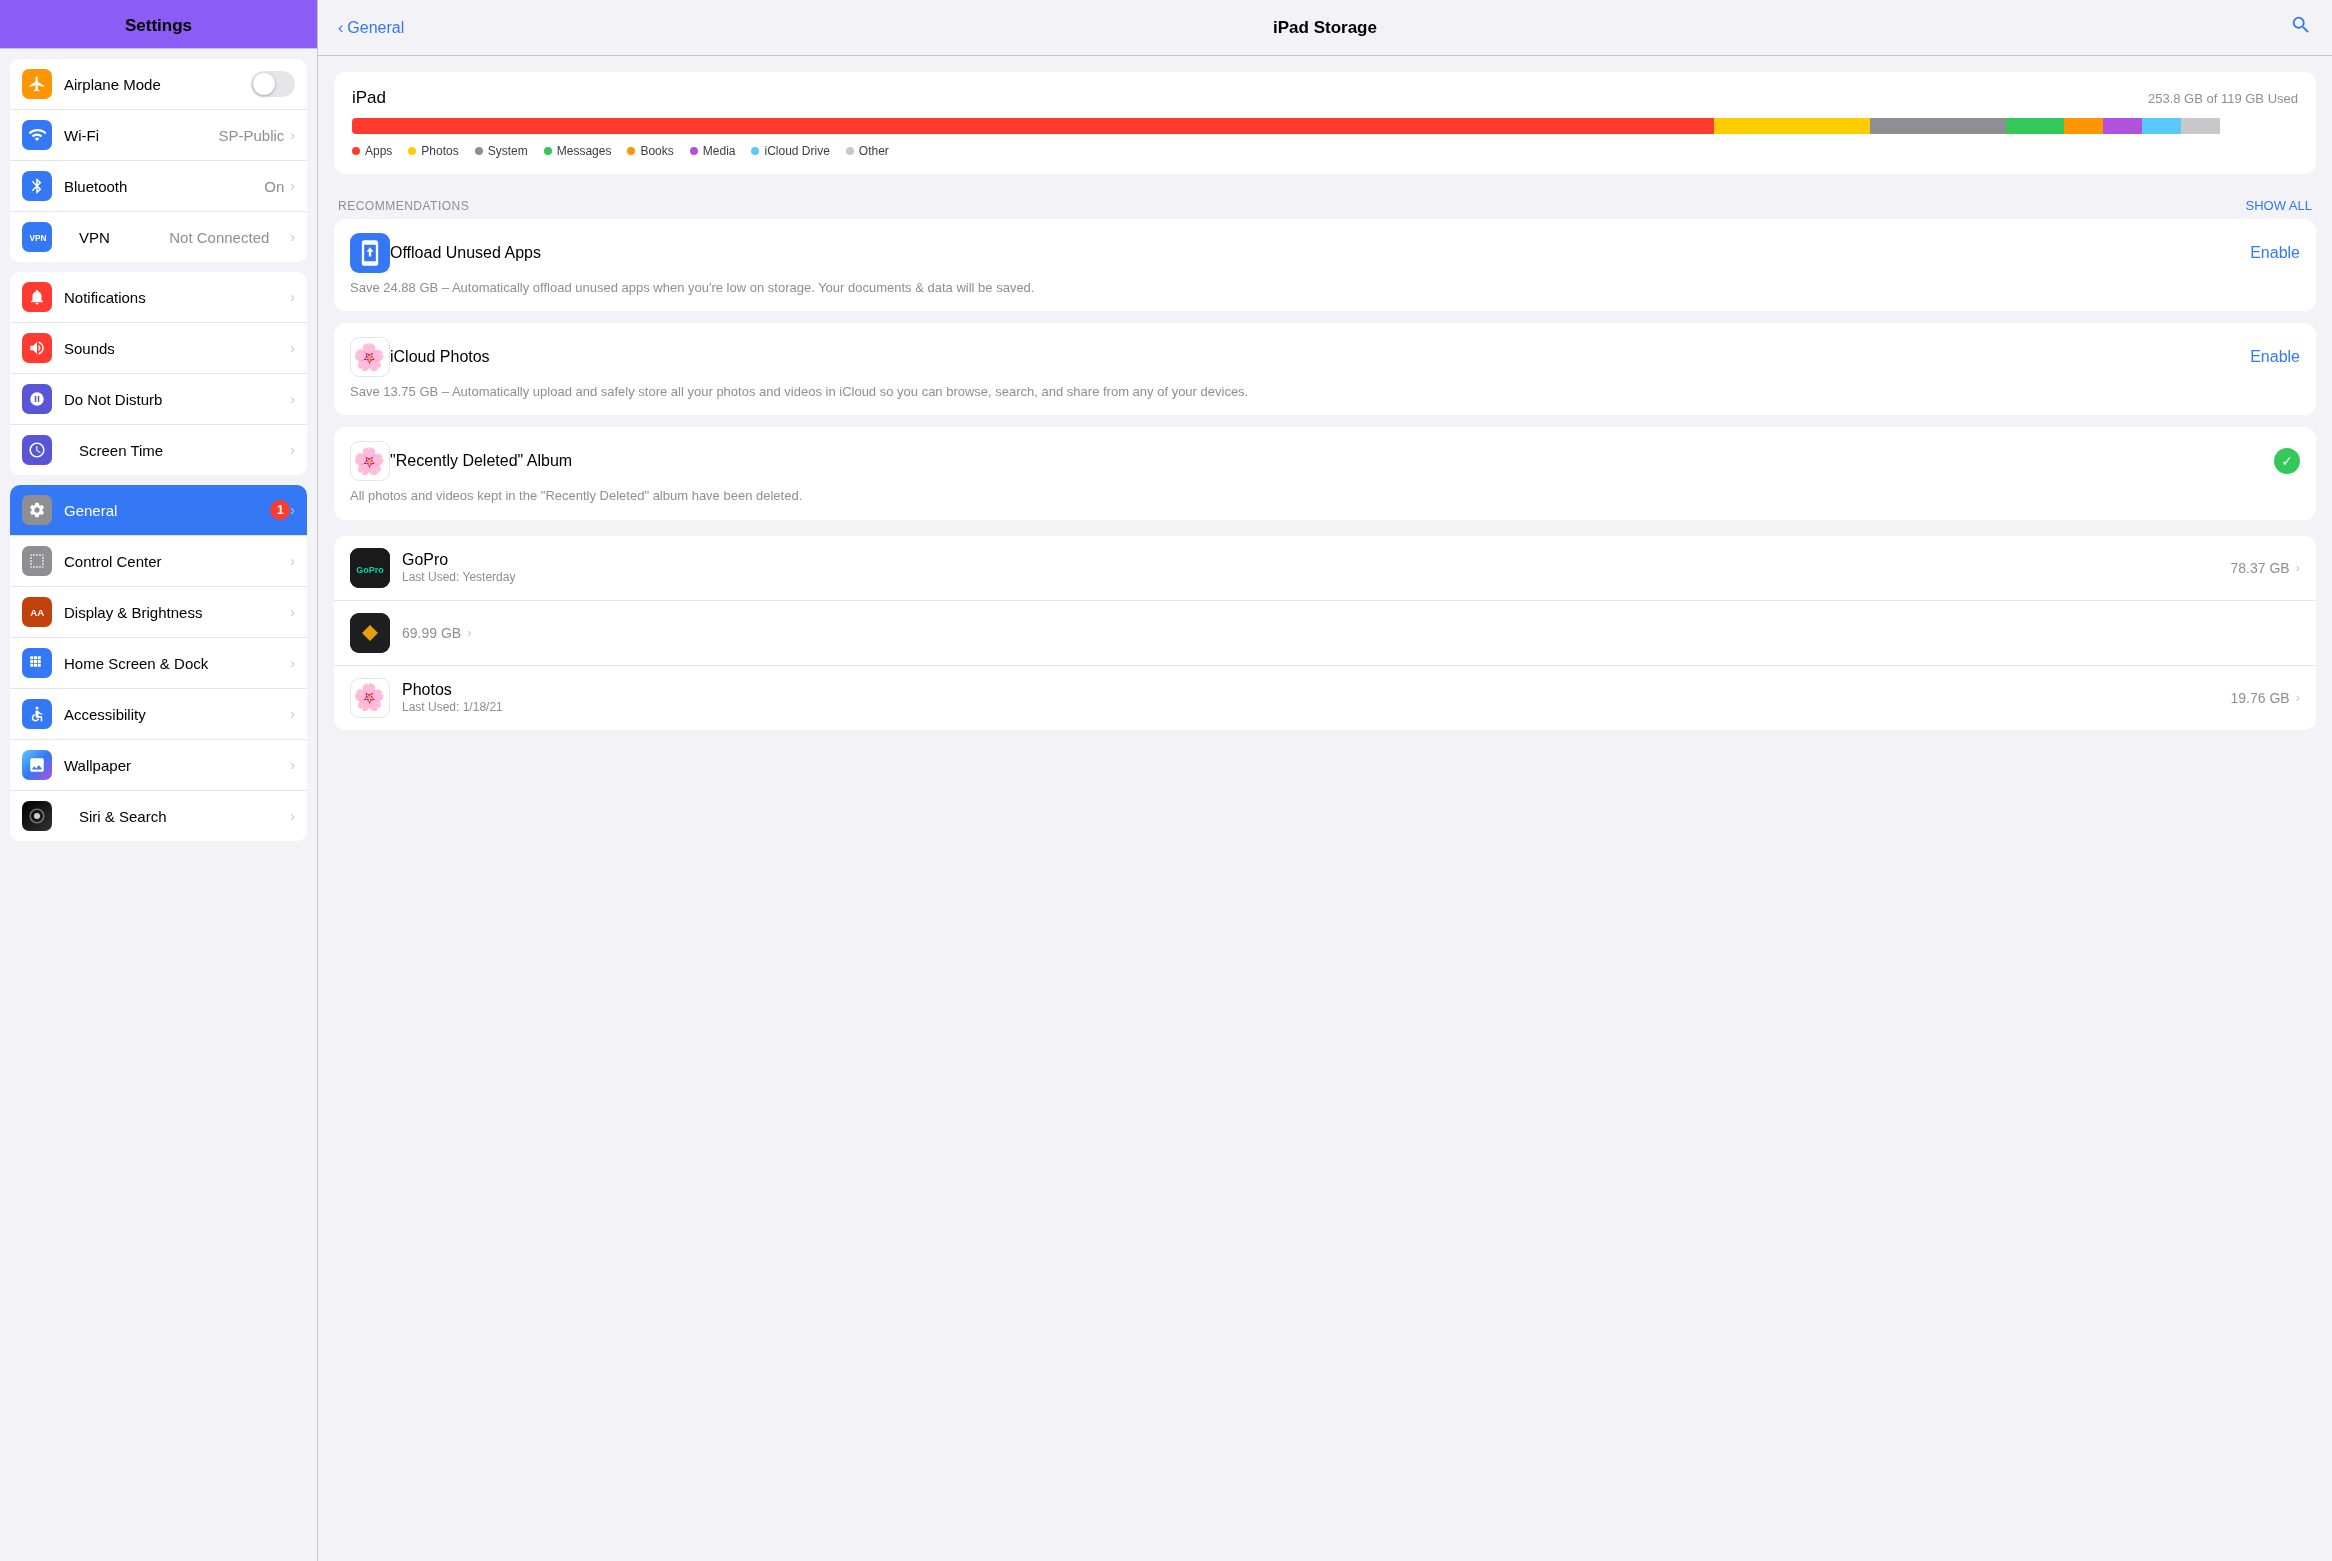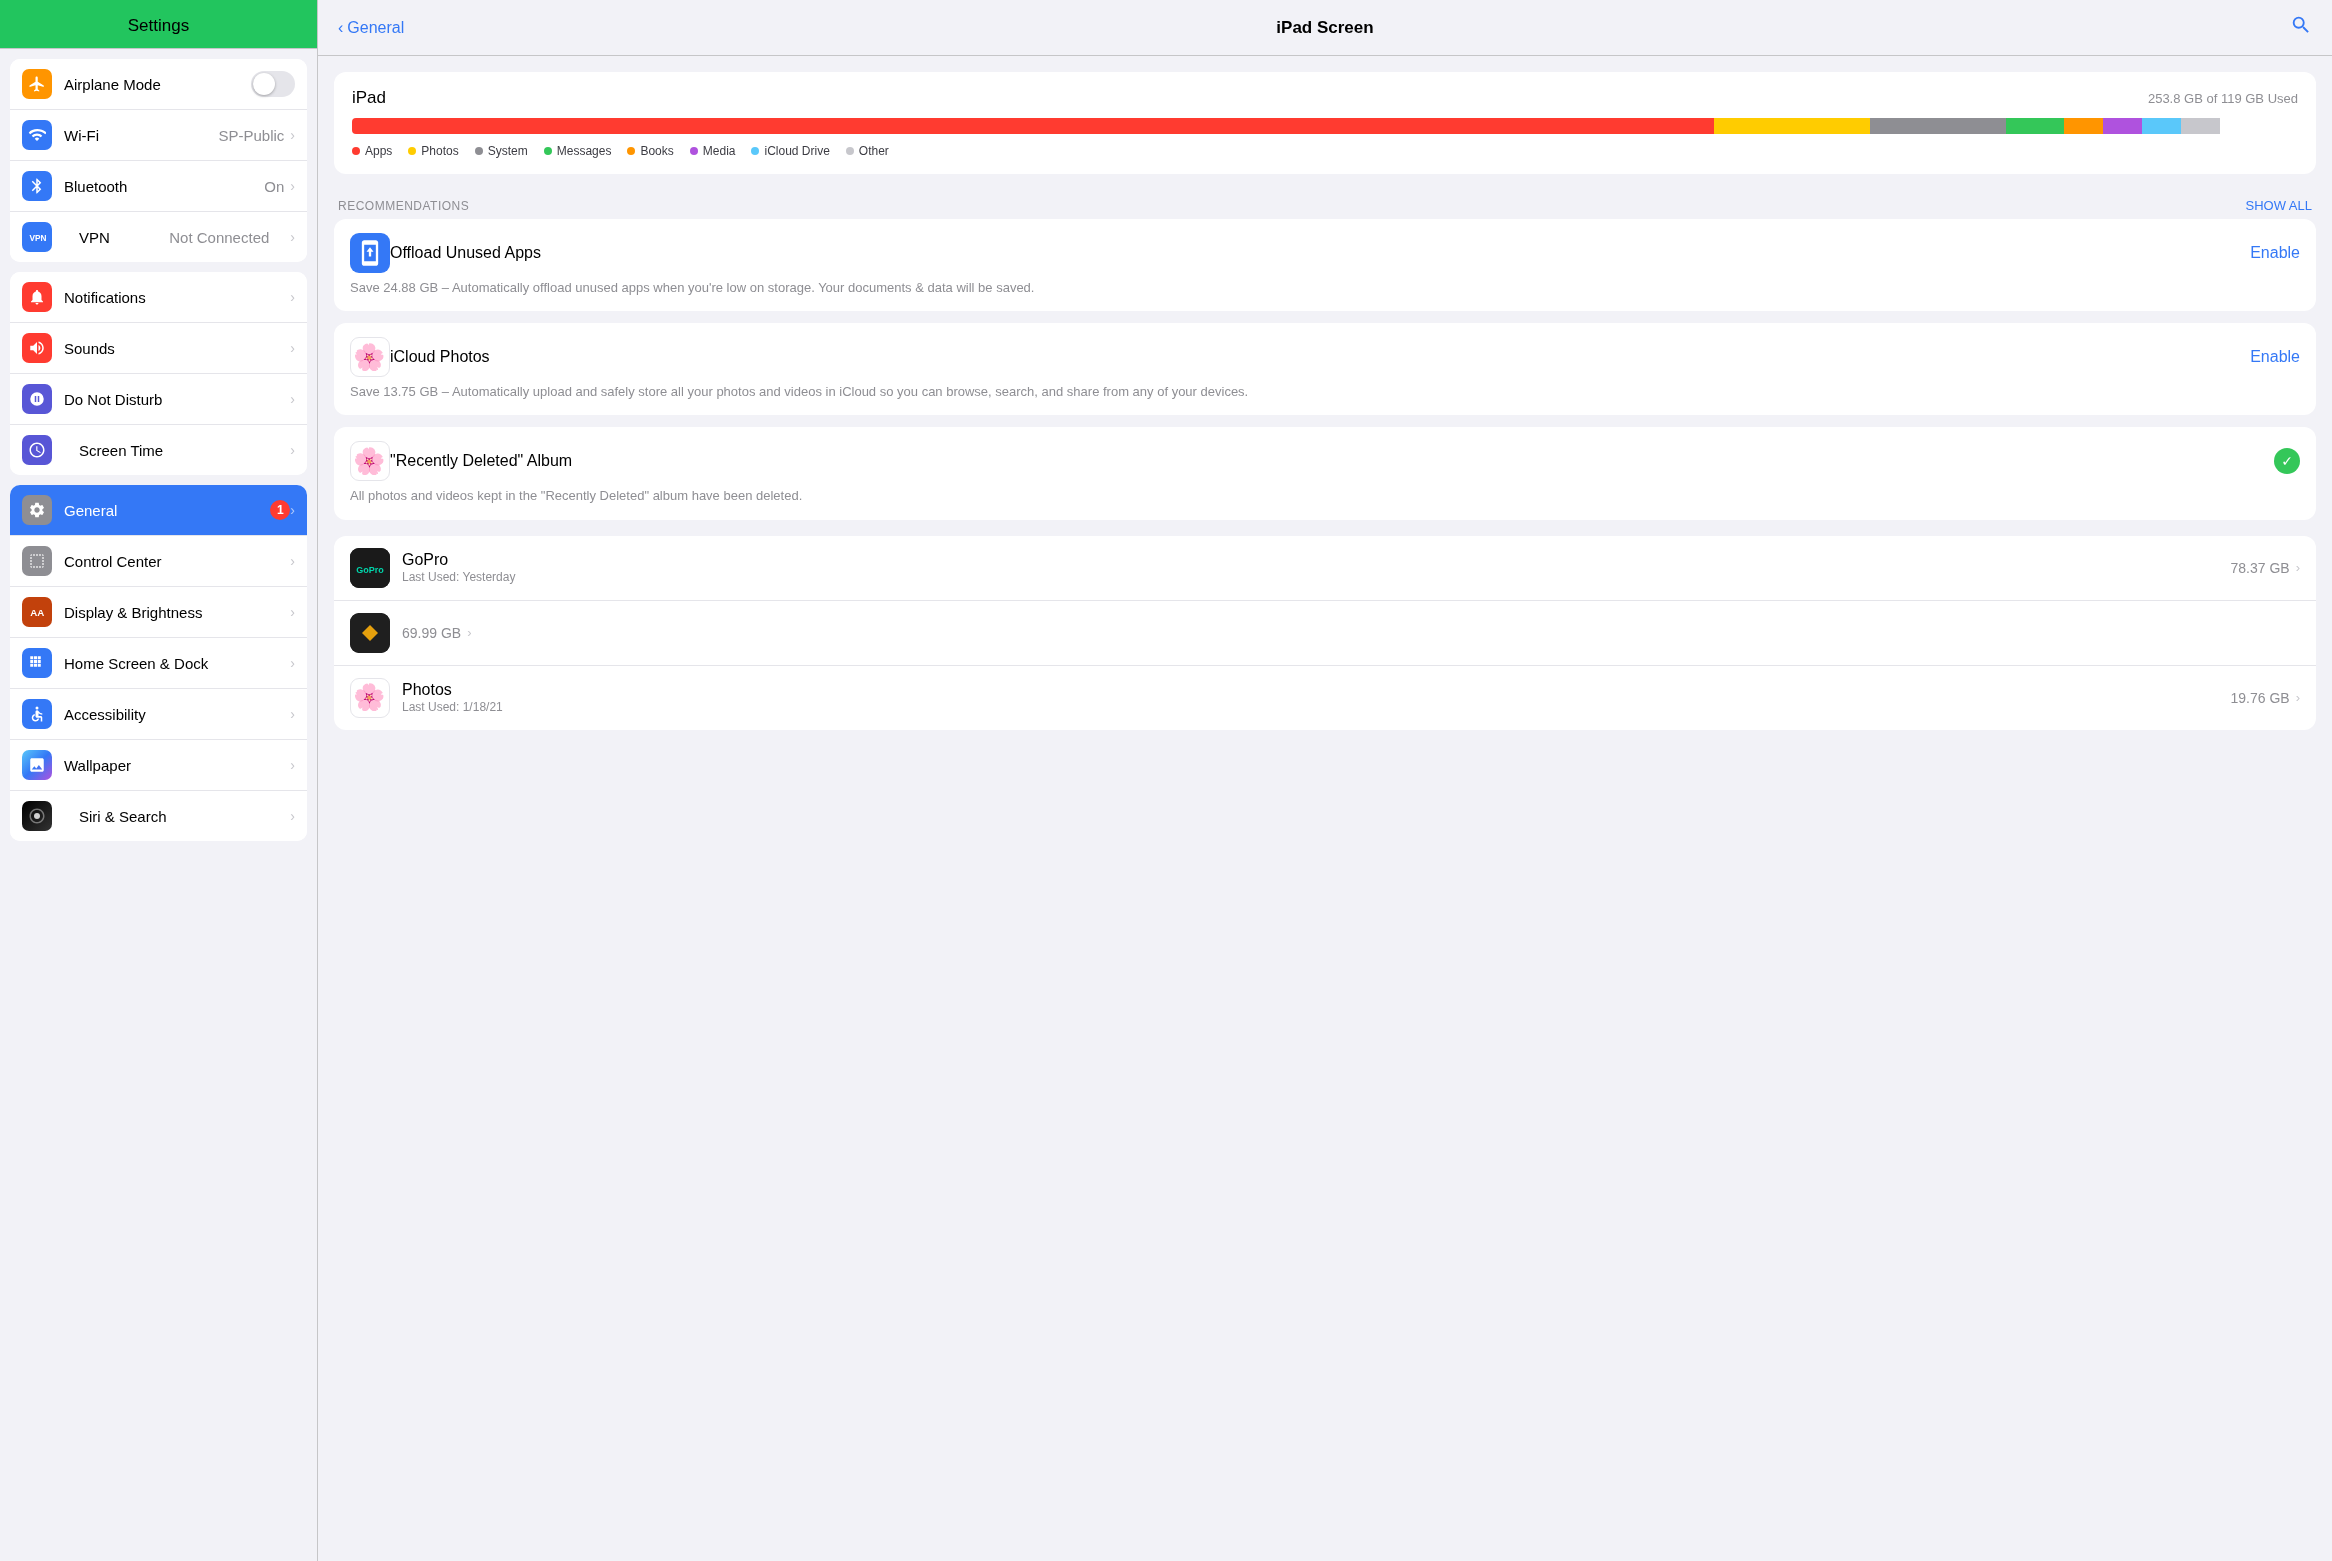--- a/index.html
+++ b/index.html
@@ -17,24 +17,24 @@
       min-width: 318px;
       background: #f2f2f7;
       border-right: 1px solid #c6c6c8;
       display: flex;
       flex-direction: column;
       overflow-y: auto;
     }
     .sidebar-title {
       text-align: center;
       font-size: 17px;
-      font-weight: 400;
+      font-weight: 700;
       padding: 16px 0 12px;
       color: #000;
-      background: #22c55e;
+      background: #8b5cf6;
       border-bottom: 1px solid #c6c6c8;
     }
     .settings-group {
       background: #fff;
       border-radius: 10px;
       margin: 10px 10px 0 10px;
       overflow: hidden;
     }
     .settings-item {
       display: flex;
@@ -503,21 +503,21 @@
   </div>
 </div>
 
 <div class="main-content">
 
   <div class="content-header">
     <div class="back-btn">
       <span>‹</span>
       <span>General</span>
     </div>
-    <span class="content-title">iPad Screen</span>
+    <span class="content-title">iPad Storage</span>
     <div class="search-icon-btn">
       <svg width="22" height="22" viewBox="0 0 24 24" fill="#3478f6">
           <path d="M15.5 14h-.79l-.28-.27A6.471 6.471 0 0016 9.5 6.5 6.5 0 109.5 16c1.61 0 3.09-.59 4.23-1.57l.27.28v.79l5 4.99L20.49 19l-4.99-5zm-6 0C7.01 14 5 11.99 5 9.5S7.01 5 9.5 5 14 7.01 14 9.5 11.99 14 9.5 14z"></path>
         </svg>
     </div>
   </div>
 
   <div class="content-body">
 
     <div class="storage-card">

